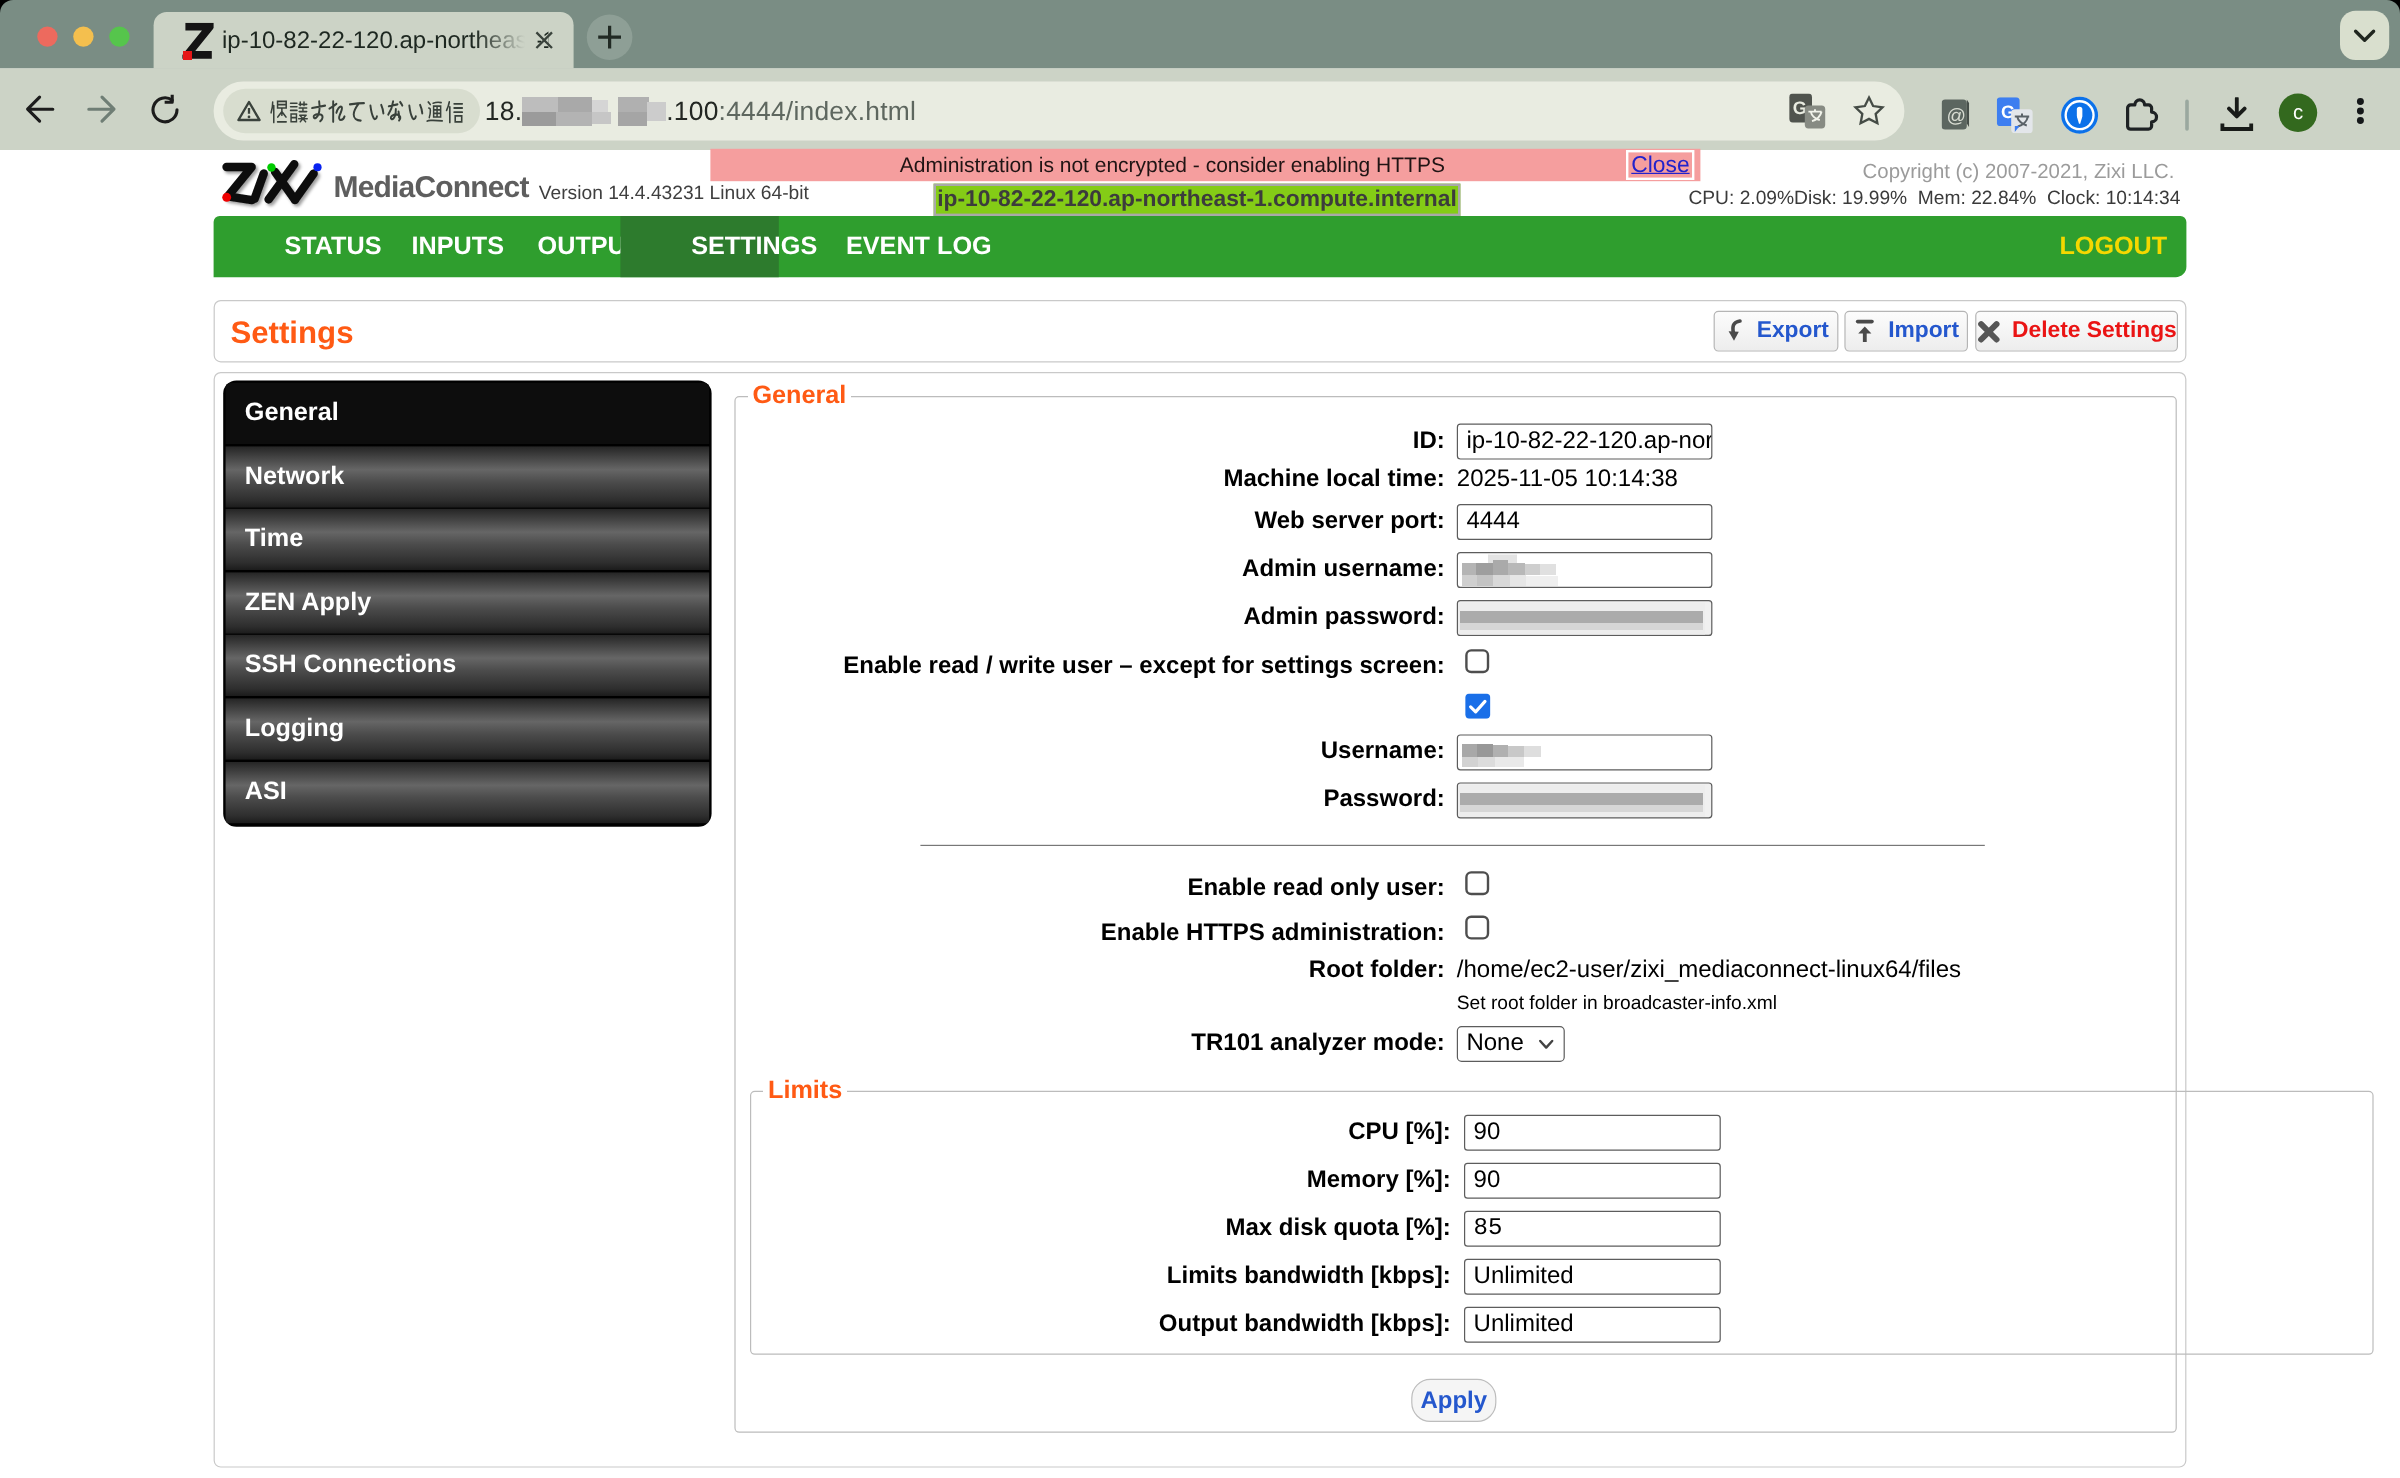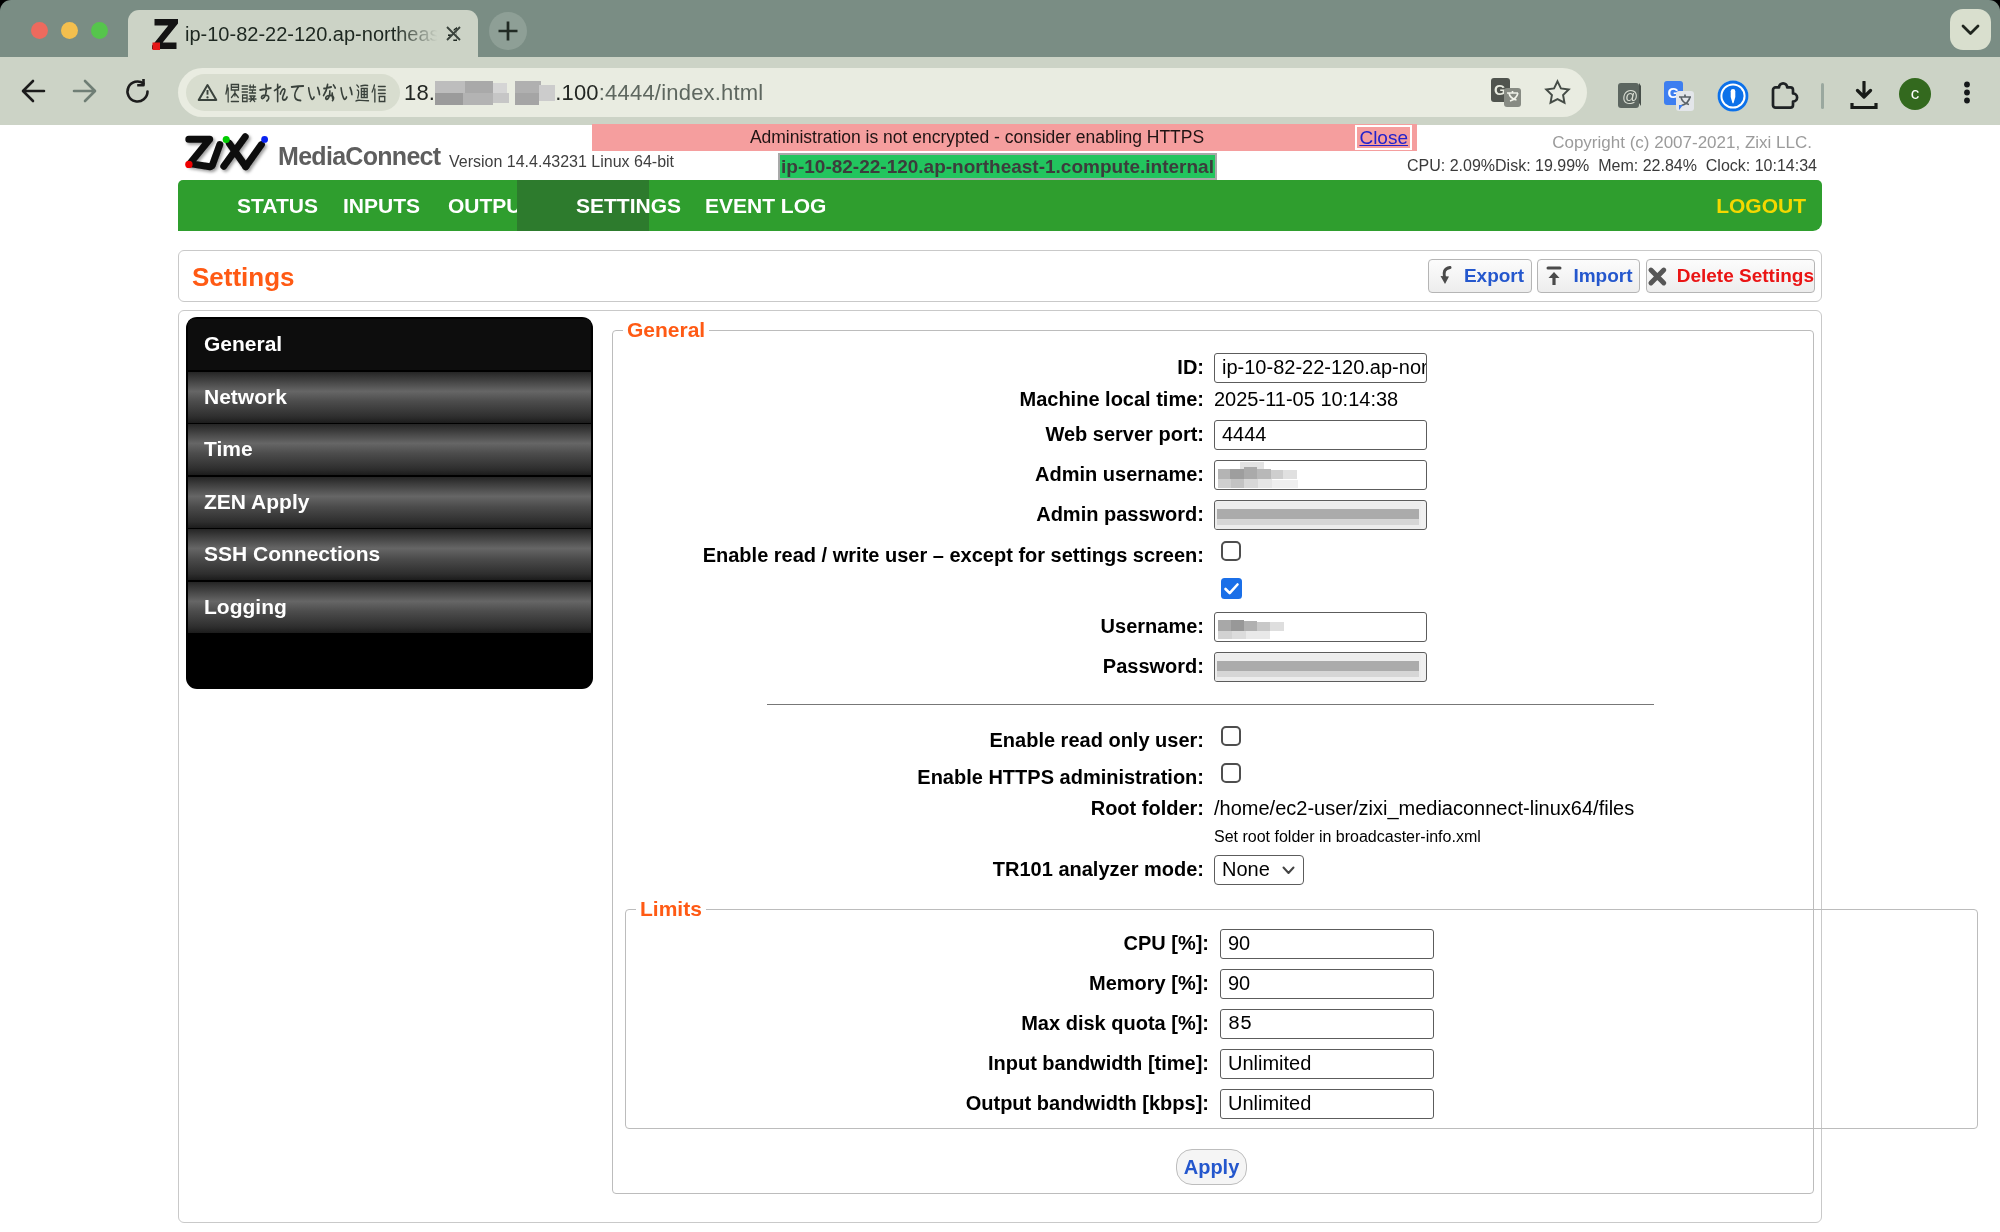--- a/index.html
+++ b/index.html
@@ -22,21 +22,21 @@
   #urltext { left:226px; top:11px; font-size:22px; color:#232723; letter-spacing:0.2px; }
   .urlgrey { color:#5e675f;margin-top:36px; }
 
   
   #page { left:0; top:125px; width:2000px; height:1107px; background:#fff; }
   #mclogo { left:278px; top:17px; font-size:25px; font-weight:bold; color:#5e5e5e; letter-spacing:-0.7px; }
   #mcver { left:449px; top:28px; font-size:16px; color:#3f3f3f; }
   #pinkban { left:592px; top:-1px; width:825px; height:27px; background:#f59e9e; font-size:17.5px; color:#201414; text-align:center; line-height:26px; padding-right:55px; }
   #pinktext { position:relative; }
   #closelink { right:5px; top:1px; color:#2222cc; text-decoration:underline; font-size:19px; border:2px solid #fff; line-height:21px; padding:0 2px; }
-  #hostbox { left:778px; top:28px; width:439px; height:27px; background:#22c55e; border:2px solid #a9a9a9; font-size:19px; font-weight:bold; color:#3c3c3c; text-align:center; line-height:23px; white-space:nowrap; }
+  #hostbox { left:778px; top:28px; width:439px; height:27px; background:#84cc16; border:2px solid #a9a9a9; font-size:19px; font-weight:bold; color:#3c3c3c; text-align:center; line-height:23px; white-space:nowrap; }
   #copyr { right:188px; top:8px; font-size:17px; color:#9b9b9b; }
   #stats { right:183px; top:32px; font-size:16px; color:#3a3a3a; }
 
   
   #nav { left:178px; top:55px; width:1644px; height:51px; background:#2f9e2e; border-radius:5px 5px 9px 0; }
   .navitem { top:0; height:51px; line-height:51px; color:#fff; font-size:21px; font-weight:bold;margin-left:44px; }
   #navactive { left:339px; top:0; width:132px; height:51px; background:#2d7b2d; }
   #logout { right:16px; color:#f4d800; }
 
   
@@ -255,20 +255,21 @@
     </div>
 
     <div id="mainbox" class="abs">
       <div id="sidebar" class="abs">
         <div class="sbitem sbactive">General</div>
         <div class="sbitem">Network</div>
         <div class="sbitem">Time</div>
         <div class="sbitem">ZEN Apply</div>
         <div class="sbitem">SSH Connections</div>
         <div class="sbitem">Logging</div>
+        <div class="sbitem">ASI</div>
       </div>
 
       <fieldset id="fsgeneral" style="left:433px; top:7px; width:1202px; height:876px;">
         <legend>General</legend>
       </fieldset>
       <fieldset id="fslimits" style="left:446px; top:586px; width:1353px; height:232px;">
         <legend>Limits</legend>
       </fieldset>
 
       <div class="flabel" style="right:617px; top:45px;">ID:</div>
@@ -349,21 +350,21 @@
             <path d="M1.5 1.5 L6.5 7 L11.5 1.5" stroke="#444" stroke-width="2" fill="none" stroke-linecap="round" stroke-linejoin="round"></path>
           </svg>
       </div>
 
       <div class="flabel" style="right:612px; top:621px;">CPU [%]:</div>
       <div class="finput" style="left:1041px; top:618px; width:214px;">90</div>
       <div class="flabel" style="right:612px; top:661px;">Memory [%]:</div>
       <div class="finput" style="left:1041px; top:658px; width:214px;">90</div>
       <div class="flabel" style="right:612px; top:701px;">Max disk quota [%]:</div>
       <div class="finput" style="left:1041px; top:698px; width:214px;font-family:Liberation Mono, monospace;">85</div>
-      <div class="flabel" style="right:612px; top:741px;">Input bandwidth [time]:</div>
+      <div class="flabel" style="right:612px; top:741px;">Limits bandwidth [kbps]:</div>
       <div class="finput" style="left:1041px; top:738px; width:214px;">Unlimited</div>
       <div class="flabel" style="right:612px; top:781px;">Output bandwidth [kbps]:</div>
       <div class="finput" style="left:1041px; top:778px; width:214px;">Unlimited</div>
 
       <div class="abs" style="left:997px; top:838px; width:71px; height:36px; border:1px solid #bdbdbd; border-radius:16px; background:#f5f5f5; text-align:center; line-height:34px; font-size:20px; font-weight:bold; color:#2457cd;">Apply</div>
     </div>
   </div>
 </div>
 
 </body></html>

